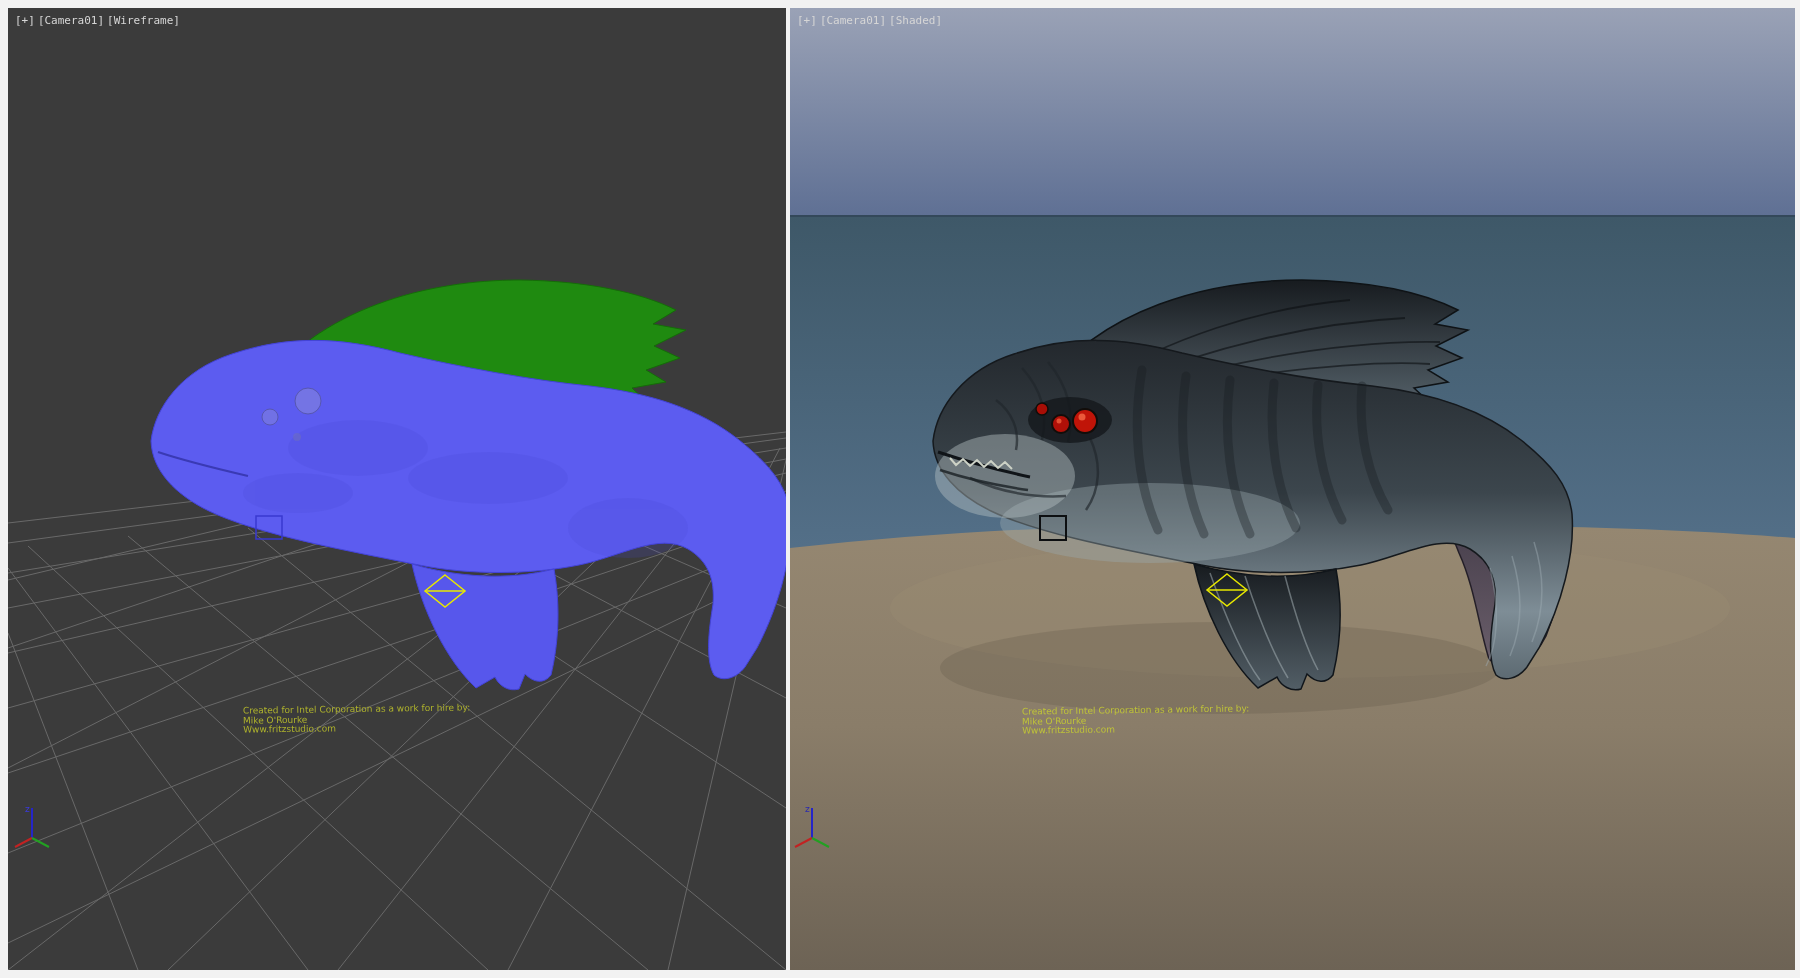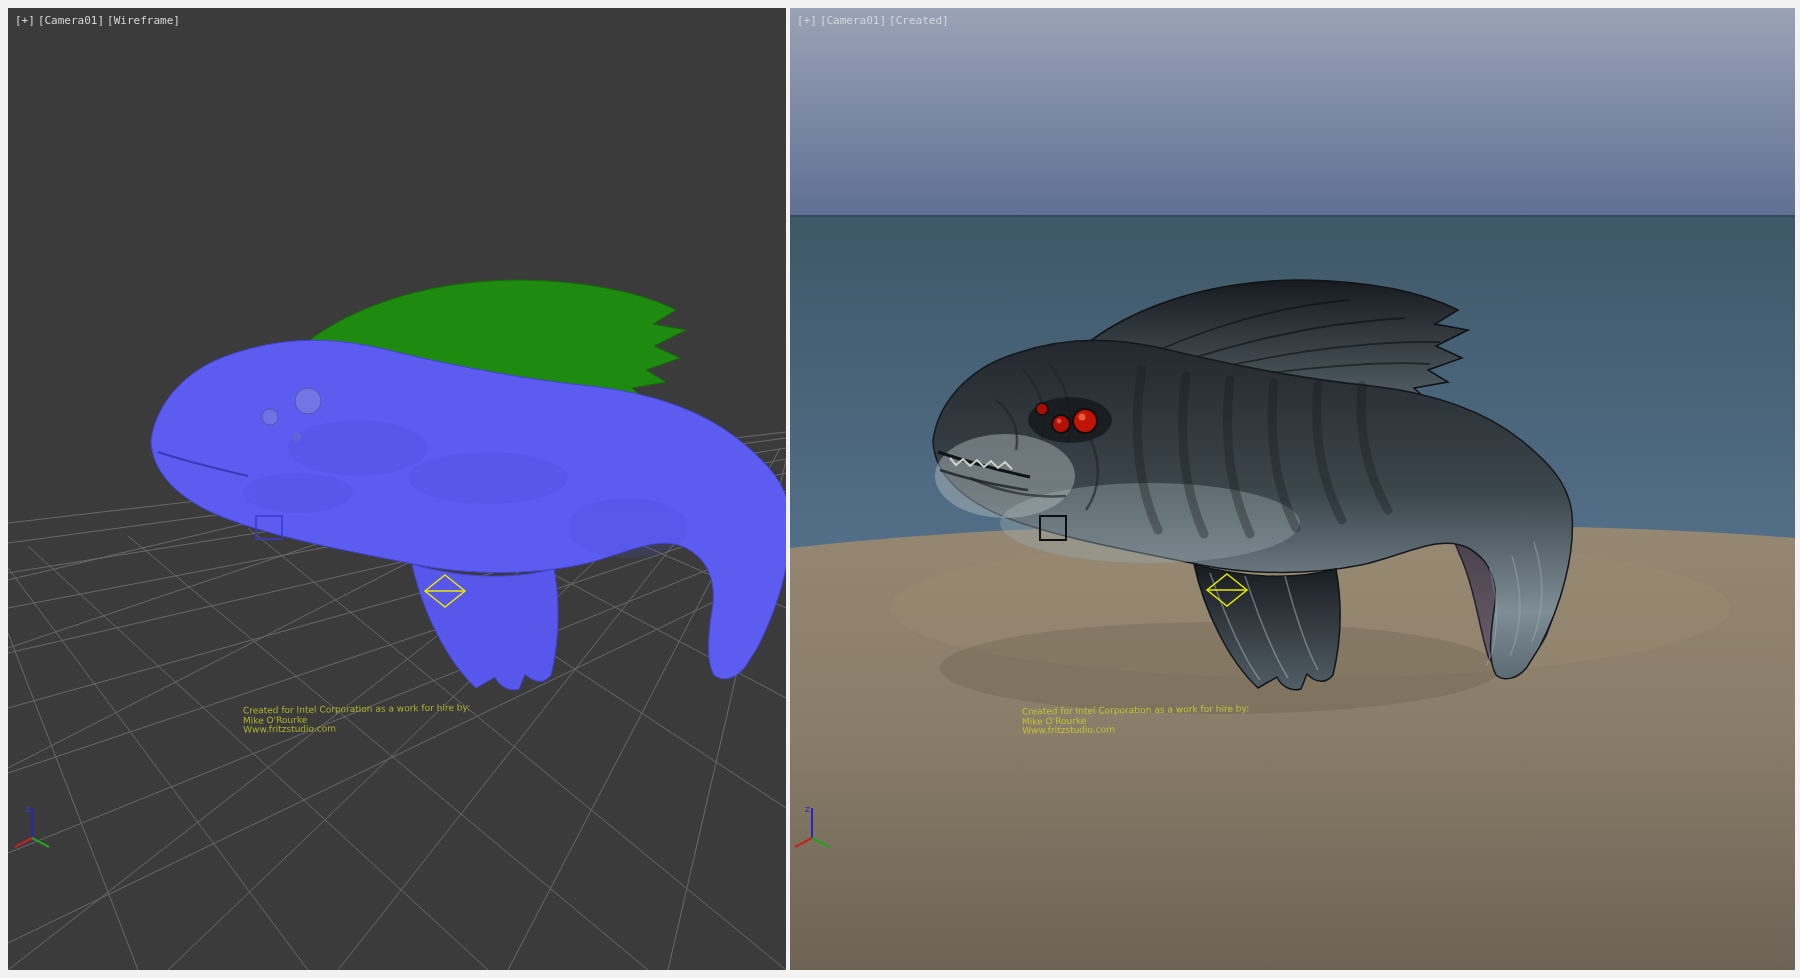--- a/index.html
+++ b/index.html
@@ -143,21 +143,21 @@
       <div>Created for Intel Corporation as a work for hire by:</div>
       <div>Mike O'Rourke</div>
       <div>Www.fritzstudio.com</div>
     </div>
   </div>
 
   <div class="viewport" id="vp-right">
     <div class="vp-label">
       <span>[+]</span>
       <span>[Camera01]</span>
-      <span>[Created]</span>
+      <span>[Shaded]</span>
     </div>
 
     <svg class="scene" width="1005" height="962" viewBox="0 0 1005 962">
       <rect x="0" y="0" width="1005" height="208" fill="url(#skyGrad)"></rect>
       <rect x="0" y="208" width="1005" height="345" fill="url(#seaGrad)"></rect>
       <rect x="0" y="207" width="1005" height="2" fill="#33485a"></rect>
       <path d="M0,540 C150,524 290,516 440,518 C610,520 770,512 1005,530 L1005,962 L0,962 Z" fill="url(#groundGrad)"></path>
       <ellipse cx="520" cy="600" rx="420" ry="70" fill="#9a8c74" opacity="0.35"></ellipse>
       <ellipse cx="430" cy="660" rx="280" ry="46" fill="#554c40" opacity="0.22"></ellipse>
 

